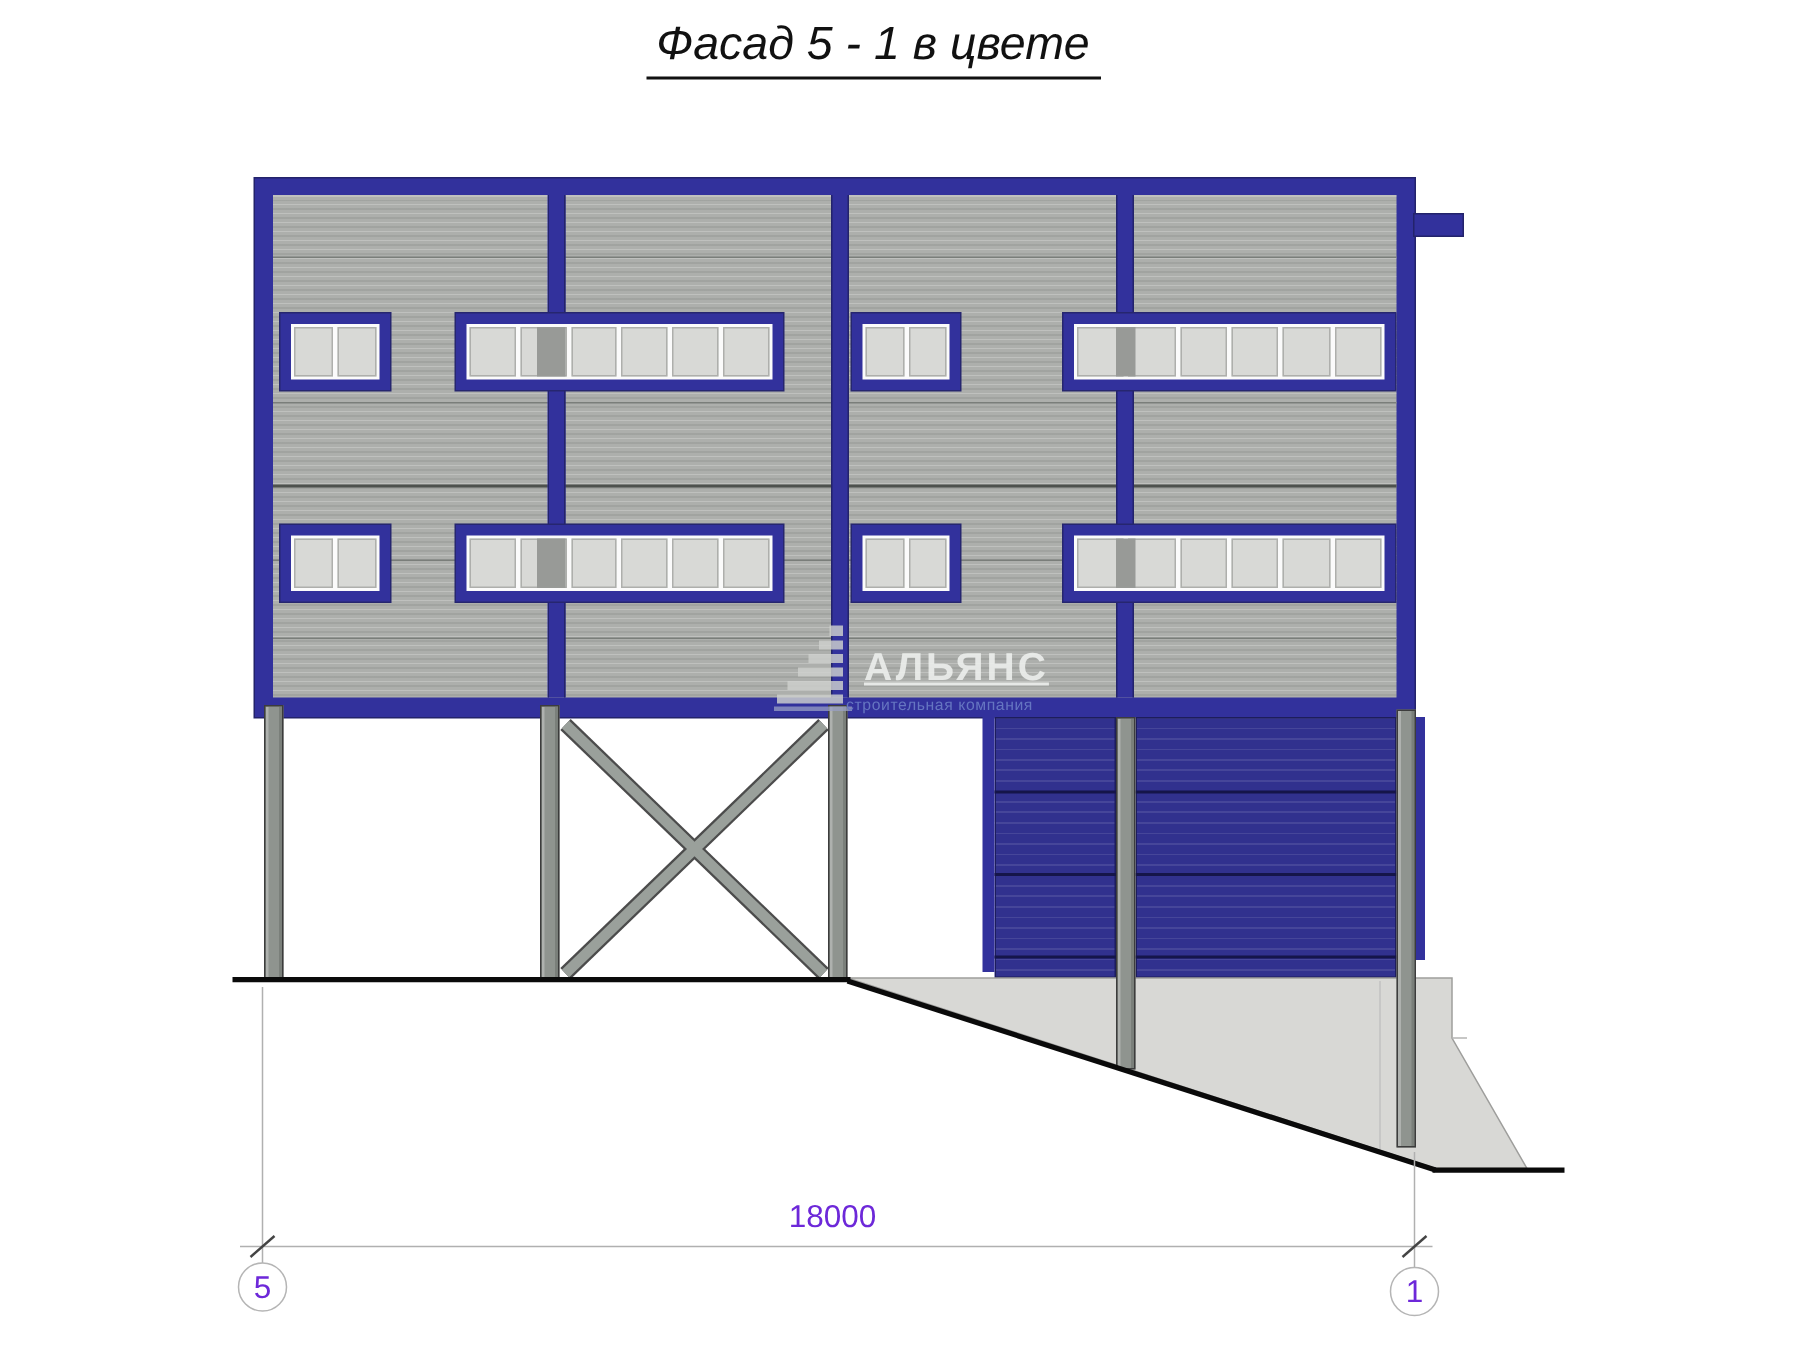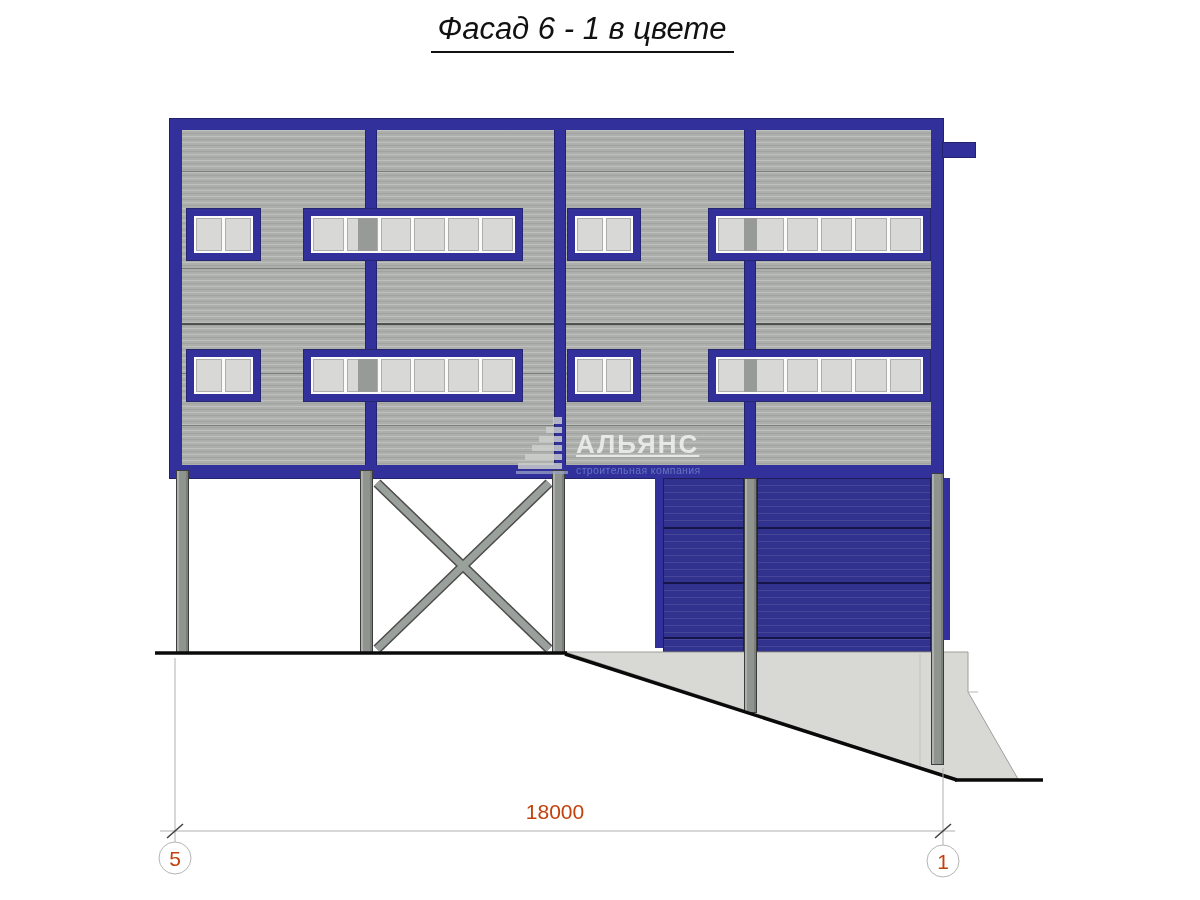--- a/index.html
+++ b/index.html
@@ -68,42 +68,42 @@
     box-sizing:border-box; z-index:4;
     box-shadow: inset 2px 0 0 rgba(255,255,255,0.28), inset -2px 0 0 rgba(0,0,0,0.14);
   }
 
   
   .layer { position:absolute; left:0; top:0; width:1200px; height:900px; }
   #svg-concrete { z-index:3; }
   #svg-lines { z-index:5; }
 
   
-  .dim-text { position:absolute; font-size:21px; color:#c2410c; z-index:6; }
+  .dim-text { position:absolute; font-size:21px; color:#6d28d9; z-index:6; }
   #dim-label { left:505px; top:800px; width:100px; text-align:center; }
   .marker-num { width:32px; height:28px; line-height:28px; text-align:center; }
   #marker-left  { left:159px; top:845px; }
   #marker-right { left:927px; top:848px; }
 
   
   #watermark { position:absolute; left:516px; top:411px; width:190px; height:70px; z-index:7; }
   #wm-name {
     position:absolute; left:60px; top:18px; font-size:26px; font-weight:bold;
     letter-spacing:2px; color:rgba(238,240,238,0.88); white-space:nowrap;text-decoration:underline;
   }
   #wm-sub {
-    position:absolute; left:60px; top:53px; font-size:10.5px; letter-spacing:0.4px;
+    position:absolute; left:48px; top:53px; font-size:10.5px; letter-spacing:0.4px;
     color:rgba(104,121,195,0.95); white-space:nowrap;text-align:center;
   }
 </style>
 </head>
 <body>
 
 <div id="title-wrap">
-  <div id="drawing-title">Фасад 6 - 1 в цвете</div>
+  <div id="drawing-title">Фасад 5 - 1 в цвете</div>
 </div>
 
 <div id="facade">
   <div id="siding">
     <div class="joint" style="top:41px"></div>
     <div class="joint" style="top:138px"></div>
     <div class="joint dark" style="top:193px"></div>
     <div class="joint" style="top:243px"></div>
     <div class="joint" style="top:295px"></div>
   </div>

